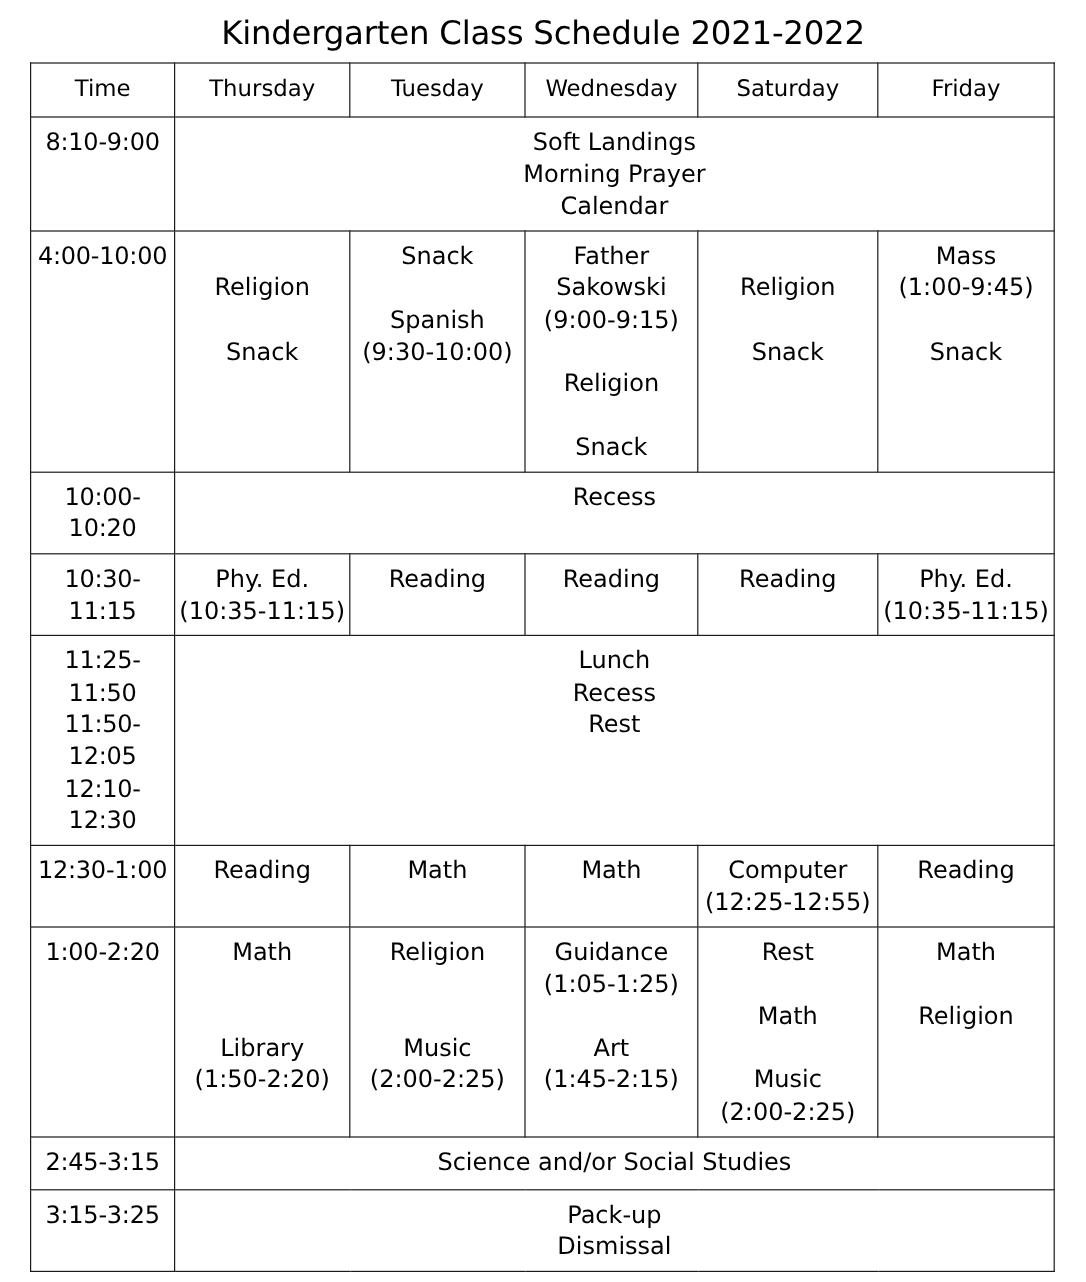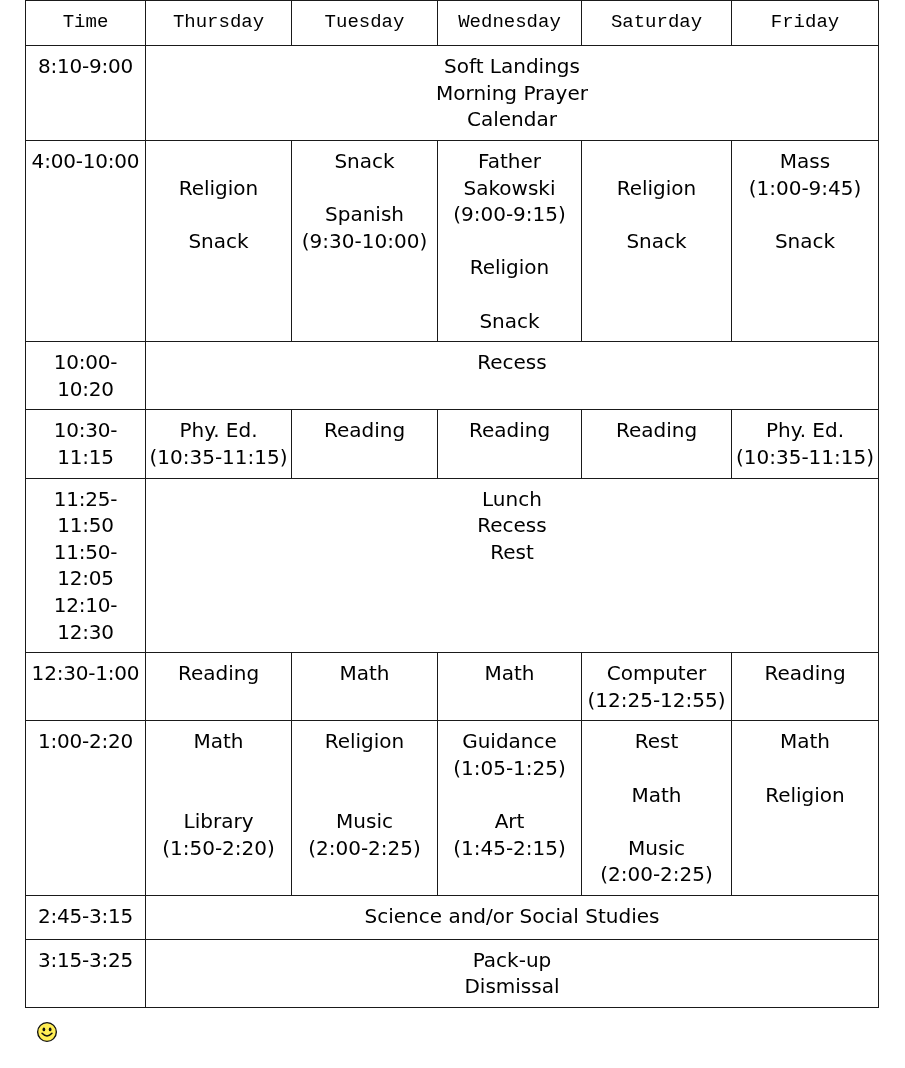--- a/index.html
+++ b/index.html
@@ -49,21 +49,20 @@
     text-align: center;
     font-weight: 400;
     font-size: 20px;
     line-height: 1.33;
     padding: 7px 3px 7px 3px;
   }
   table.schedule th {
     font-size: 19px;
     padding: 9px 3px 10px 3px;
     vertical-align: middle;
-    font-family: Liberation Mono, monospace;
   }
   
   col.c-time  { width: 120px; }
   col.c-day   { width: 146px; }
   col.c-day3  { width: 144px; }
   col.c-day4  { width: 150px; }
   col.c-day5  { width: 147px; }
 
   td.time-cell {
     font-size: 17px;
@@ -95,20 +94,21 @@
     margin-left: 8px;
     margin-bottom: 7px;
     flex: 0 0 auto;
   }
 </style>
 </head>
 <body>
 
 <div class="page">
 
+  <div class="title">Kindergarten Class Schedule 2021-2022</div>
 
   <div class="schedule-wrap">
     <table class="schedule">
       <colgroup>
         <col class="c-time">
           <col class="c-day">
           <col class="c-day">
           <col class="c-day3">
           <col class="c-day4">
           <col class="c-day5">

